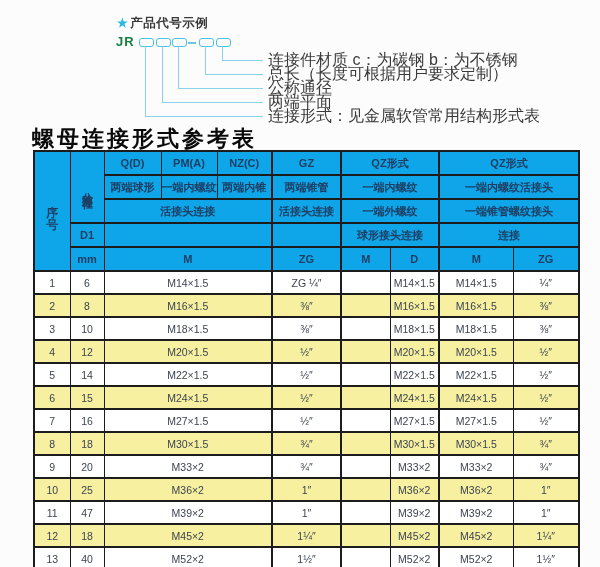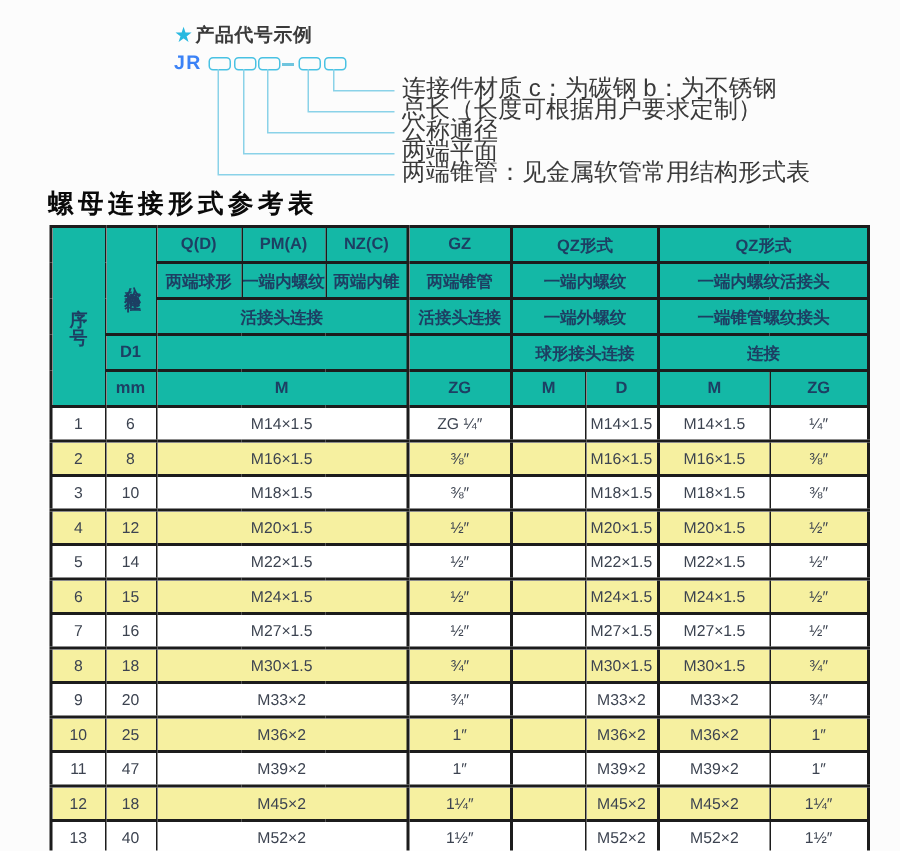--- a/index.html
+++ b/index.html
@@ -6,48 +6,48 @@
   body{
     width:600px;height:567px;background:#fcfcfc;overflow:hidden;position:relative;
     font-family:"Liberation Sans", sans-serif;
     -webkit-font-smoothing:antialiased;
   }
   .abs{position:absolute;}
 
   
   .diag-heading{left:117px;top:15px;font-size:12.5px;color:#3a3a3a;font-weight:700;letter-spacing:.5px;}
   .diag-heading .star{color:#29b9e0;margin-right:2px;font-size:12px;}
-  .code-prefix{left:116px;top:34px;font-size:13px;font-weight:600;color:#3b82f6;letter-spacing:1px;}
+  .code-prefix{left:116px;top:34px;font-size:13px;font-weight:600;color:#15803d;letter-spacing:1px;}
   .code-box{width:13px;height:7px;border:1.5px solid #49c2e3;border-radius:3px;top:38px;background:#fcfcfc;}
   .code-dash{width:8px;height:2px;background:#6fc5de;top:42px;left:188px;}
   .conn{background:#8ad2e8;}
   .conn.v{width:1px;}
   .conn.h{height:1px;}
   .diag-label{left:268px;height:14px;font-size:16px;color:#3a3a3a;white-space:nowrap;line-height:14px;}
 
   
   .table-title{
-    left:32px;top:124px;font-size:17px;font-weight:bold;color:#0a0a0a;
+    left:32px;top:124px;font-size:22px;font-weight:bold;color:#0a0a0a;
     font-family:"DejaVu Serif", serif;letter-spacing:3px;
   }
 
   
   table.ref{
     position:absolute;left:33px;top:150px;width:545px;
     border-collapse:collapse;table-layout:fixed;
     border:2px solid #1c1c1c;
   }
   table.ref th, table.ref td{
     border-style:solid;border-color:#1c1c1c;border-width:2px 1px;
     padding:0;text-align:center;vertical-align:middle;
     overflow:hidden;white-space:nowrap;
   }
   table.ref .gl{border-left-width:2px;}
   thead th{
-    background:#14b8a6;color:#1d3f63;font-weight:bold;font-size:11px;height:22px;
+    background:#0ea5e9;color:#1d3f63;font-weight:bold;font-size:11px;height:22px;
   }
   .vstack{
     writing-mode:vertical-rl;text-orientation:upright;
     display:inline-block;line-height:1;
   }
   .seq-head{letter-spacing:14px;font-size:12px;}
   .dn-head{letter-spacing:2px;font-size:11px;}
   tbody td{height:21px;font-size:10.5px;color:#3c4350;background:#ffffff;font-weight:500;}
   tbody tr.alt td{background:#f6f0a0;}
 </style>
@@ -75,21 +75,21 @@
 <div class="abs conn h" style="left:178px;top:88px;width:85px"></div>
 <div class="abs conn v" style="left:162px;top:46px;height:56px"></div>
 <div class="abs conn h" style="left:162px;top:102px;width:101px"></div>
 <div class="abs conn v" style="left:145px;top:46px;height:70px"></div>
 <div class="abs conn h" style="left:145px;top:116px;width:118px"></div>
 
 <div class="abs diag-label" style="top:53px">连接件材质  c：为碳钢  b：为不锈钢</div>
 <div class="abs diag-label" style="top:67px">总长（长度可根据用户要求定制）</div>
 <div class="abs diag-label" style="top:81px">公称通径</div>
 <div class="abs diag-label" style="top:95px">两端平面</div>
-<div class="abs diag-label" style="top:109px">两端锥管：见金属软管常用结构形式表</div>
+<div class="abs diag-label" style="top:109px">连接形式：见金属软管常用结构形式表</div>
 
 <div class="abs table-title">螺母连接形式参考表</div>
 
 <table class="ref">
   <colgroup>
     <col style="width:36px">
       <col style="width:34px">
     <col style="width:57px">
       <col style="width:56px">
       <col style="width:55px">

